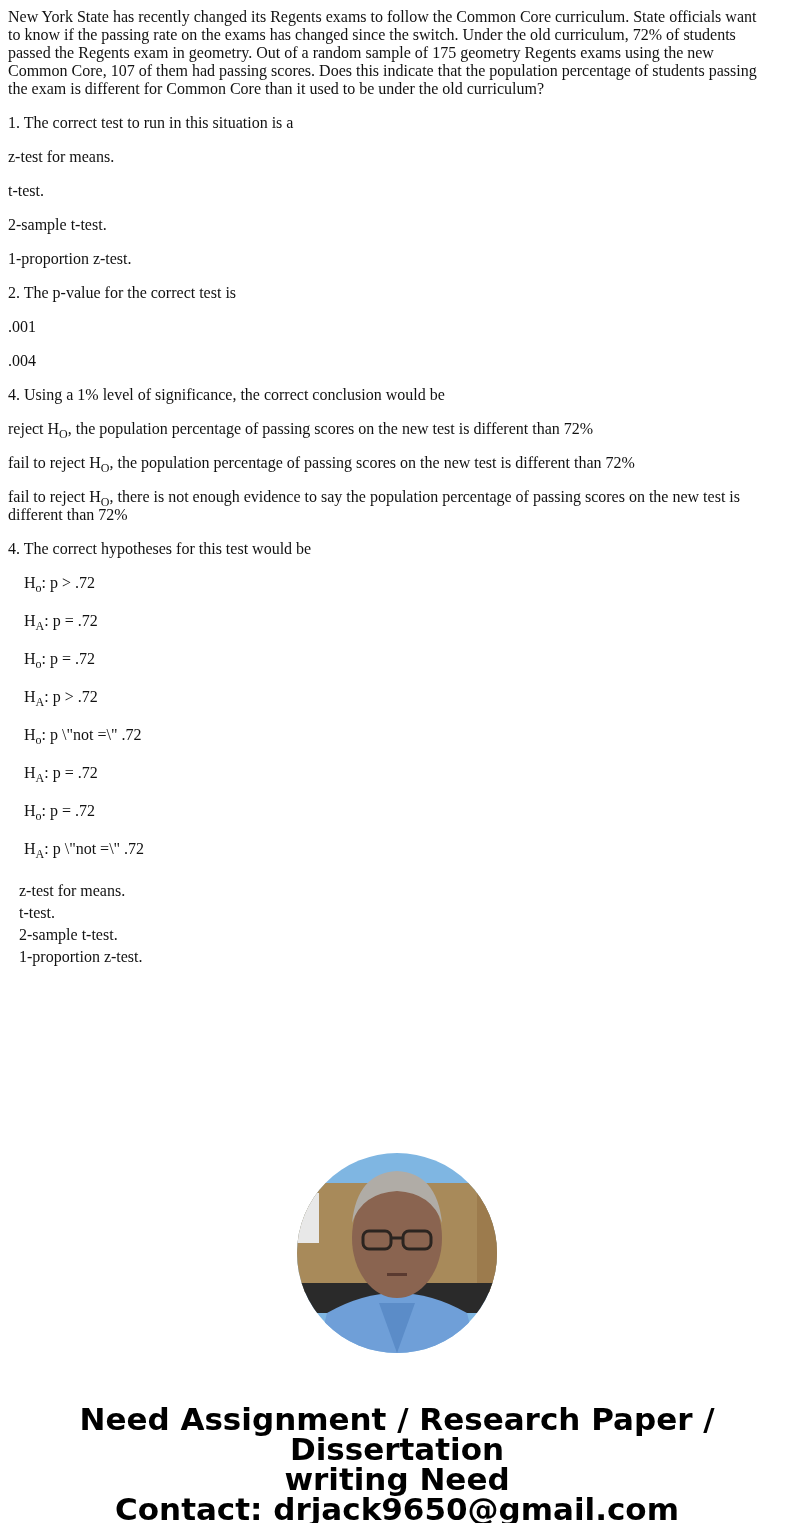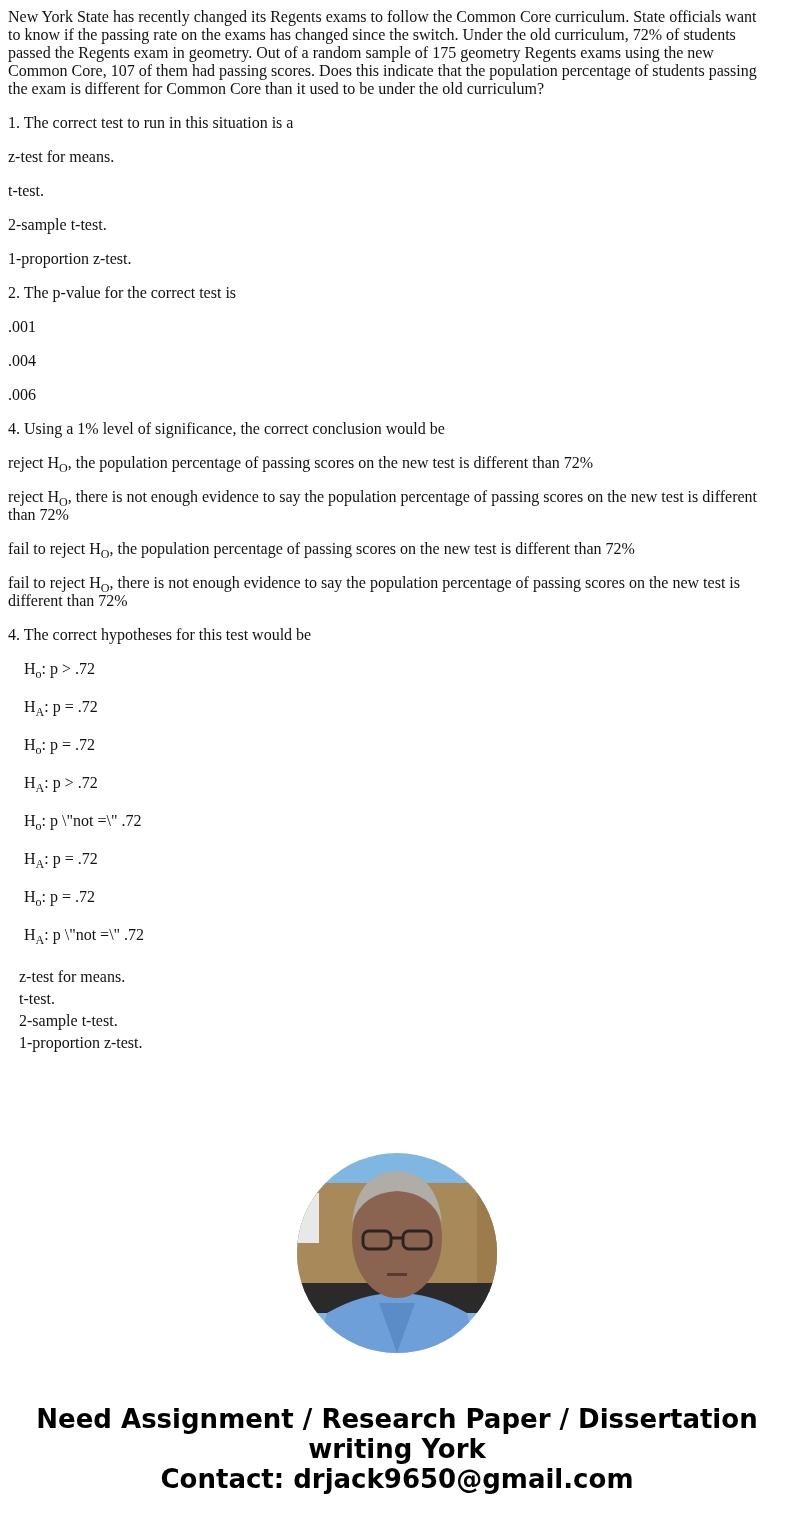--- a/index.html
+++ b/index.html
@@ -27,45 +27,43 @@
       width: 200px; height: 200px;
       border-radius: 50%;
       overflow: hidden;
     }
     .promo {
       position: absolute;
       left: 0; top: 1404px; width: 794px;
       text-align: center;
       font-family: "DejaVu Sans", "Liberation Sans", sans-serif;
       font-weight: bold;
-      font-size: 26px;
+      font-size: 31px;
       line-height: 30px;
       color: #000000;
     }
   </style>
 </head>
 <body>
 
 <div class="content">
   <p class="intro">New York State has recently changed its Regents exams to follow the Common Core curriculum. State officials want to know if the passing rate on the exams has changed since the switch. Under the old curriculum, 72% of students passed the Regents exam in geometry. Out of a random sample of 175 geometry Regents exams using the new Common Core, 107 of them had passing scores. Does this indicate that the population percentage of students passing the exam is different for Common Core than it used to be under the old curriculum?</p>
 
   <p class="para">1. The correct test to run in this situation is a</p>
   <p class="para">z-test for means.</p>
   <p class="para">t-test.</p>
   <p class="para">2-sample t-test.</p>
   <p class="para">1-proportion z-test.</p>
 
   <p class="para">2. The p-value for the correct test is</p>
   <p class="para">.001</p>
   <p class="para">.004</p>
-  <p class="para">.006</p>
 
   <p class="para">4. Using a 1% level of significance, the correct conclusion would be</p>
   <p class="opt-wrap"><span>reject H</span><sub>O</sub><span>, the population percentage of passing scores on the new test is different than 72%</span></p>
-  <p class="opt-wrap"><span>reject H</span><sub>O</sub><span>, there is not enough evidence to say the population percentage of passing scores on the new test is different than 72%</span></p>
   <p class="opt-wrap"><span>fail to reject H</span><sub>O</sub><span>, the population percentage of passing scores on the new test is different than 72%</span></p>
   <p class="opt-wrap"><span>fail to reject H</span><sub>O</sub><span>, there is not enough evidence to say the population percentage of passing scores on the new test is different than 72%</span></p>
 
   <p class="para">4. The correct hypotheses for this test would be</p>
   <p class="hyp"><span>H</span><sub>o</sub><span>: p &gt; .72</span></p>
   <p class="hyp"><span>H</span><sub>A</sub><span>: p = .72</span></p>
   <p class="hyp"><span>H</span><sub>o</sub><span>: p = .72</span></p>
   <p class="hyp"><span>H</span><sub>A</sub><span>: p &gt; .72</span></p>
   <p class="hyp"><span>H</span><sub>o</sub><span>: p \"not =\" .72</span></p>
   <p class="hyp"><span>H</span><sub>A</sub><span>: p = .72</span></p>
@@ -93,15 +91,15 @@
     <path d="M55 70 Q60 20 100 18 Q140 20 145 70 Q135 40 100 38 Q65 40 55 70 Z" fill="#b0aca6"></path>
     <rect x="66" y="78" width="28" height="18" rx="6" fill="none" stroke="#2b2420" stroke-width="3"></rect>
     <rect x="106" y="78" width="28" height="18" rx="6" fill="none" stroke="#2b2420" stroke-width="3"></rect>
     <line x1="94" y1="85" x2="106" y2="85" stroke="#2b2420" stroke-width="3"></line>
     <rect x="90" y="120" width="20" height="3" fill="#5a3a30"></rect>
   </svg>
 </div>
 
 <div class="promo">
   <div>Need Assignment / Research Paper / Dissertation</div>
-  <div>writing York</div>
+  <div>writing Need</div>
   <div>Contact: drjack9650@gmail.com</div>
 </div>
 
 </body></html>

